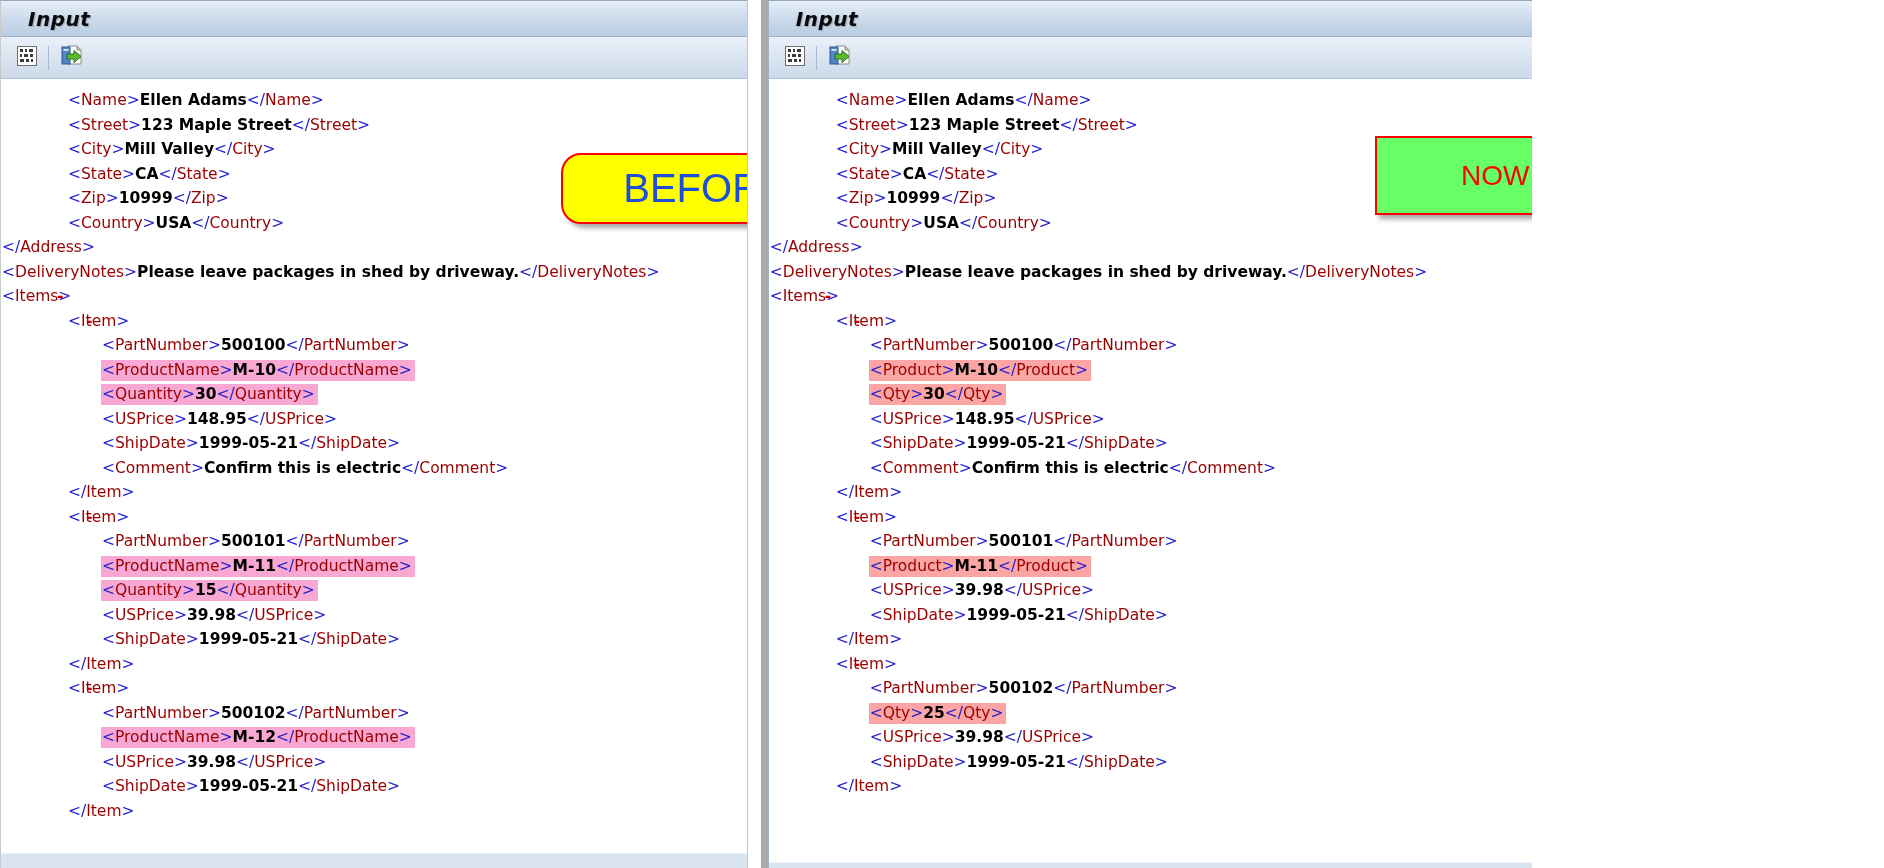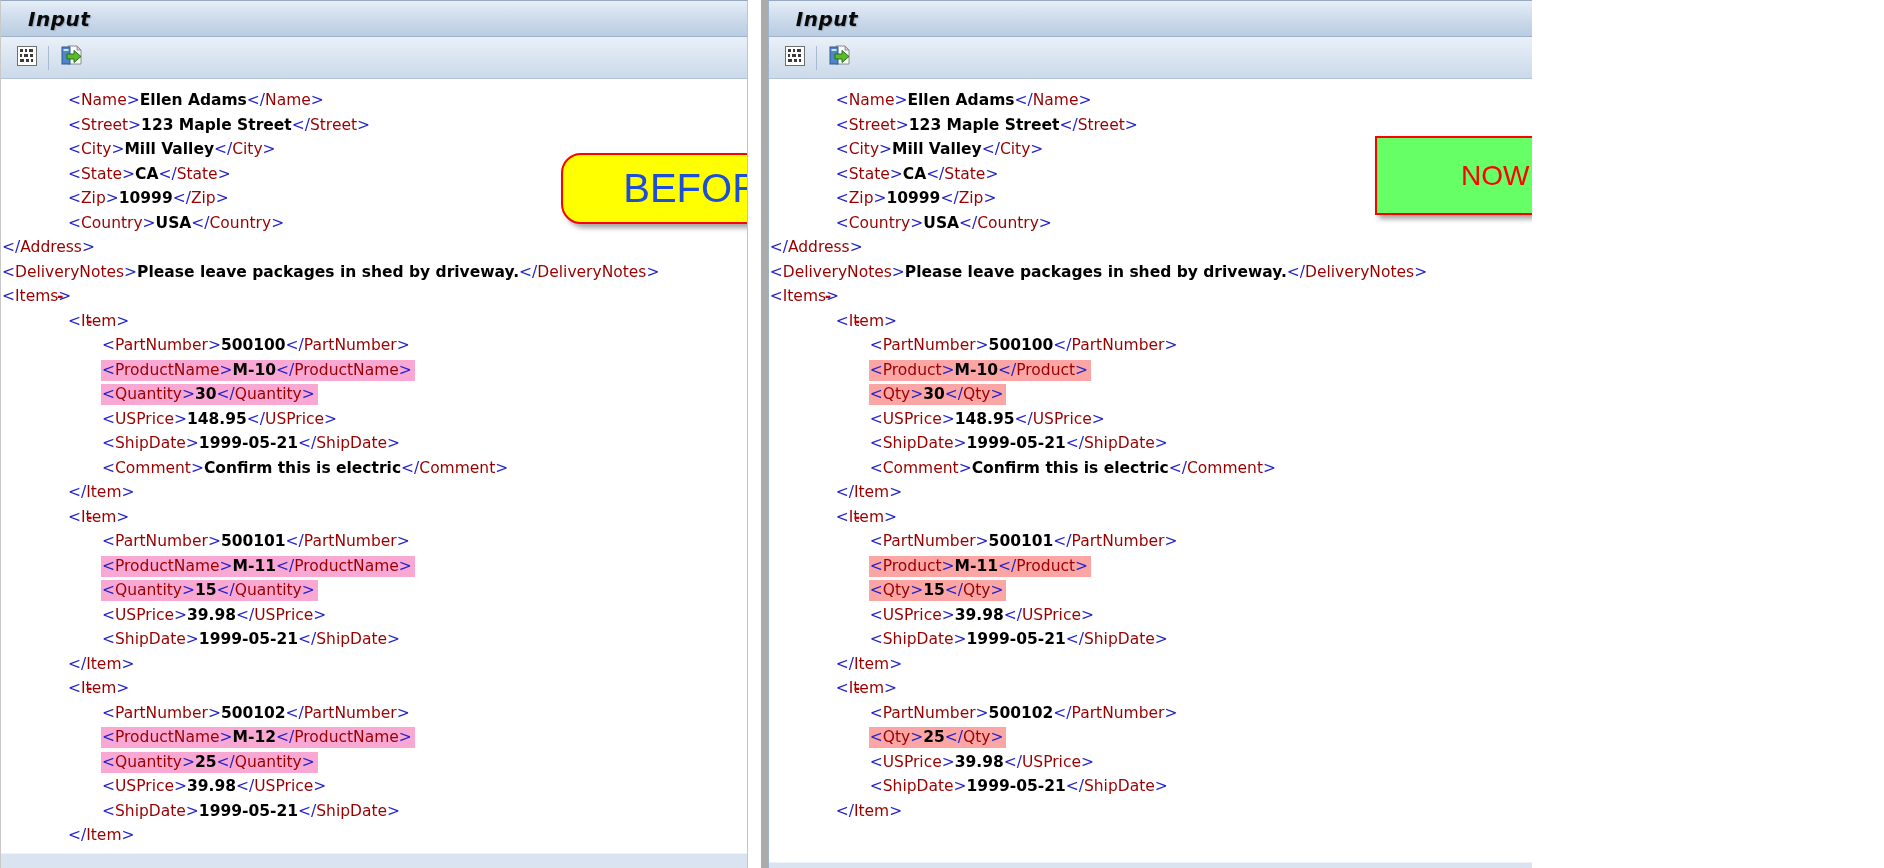--- a/index.html
+++ b/index.html
@@ -115,21 +115,20 @@
         <div class="xline ind-B"><span class="mark">-</span><span class="hlwrap"><span class="br">&lt;</span><span class="tg">Item</span><span class="br">&gt;</span></span></div>
         <div class="xline ind-C"><span class="hlwrap"><span class="br">&lt;</span><span class="tg">PartNumber</span><span class="br">&gt;</span><span class="vl">500101</span><span class="br">&lt;/</span><span class="tg">PartNumber</span><span class="br">&gt;</span></span></div>
         <div class="xline ind-C hl-y"><span class="hlwrap"><span class="br">&lt;</span><span class="tg">ProductName</span><span class="br">&gt;</span><span class="vl">M-11</span><span class="br">&lt;/</span><span class="tg">ProductName</span><span class="br">&gt;</span></span></div>
         <div class="xline ind-C hl-y"><span class="hlwrap"><span class="br">&lt;</span><span class="tg">Quantity</span><span class="br">&gt;</span><span class="vl">15</span><span class="br">&lt;/</span><span class="tg">Quantity</span><span class="br">&gt;</span></span></div>
         <div class="xline ind-C"><span class="hlwrap"><span class="br">&lt;</span><span class="tg">USPrice</span><span class="br">&gt;</span><span class="vl">39.98</span><span class="br">&lt;/</span><span class="tg">USPrice</span><span class="br">&gt;</span></span></div>
         <div class="xline ind-C"><span class="hlwrap"><span class="br">&lt;</span><span class="tg">ShipDate</span><span class="br">&gt;</span><span class="vl">1999-05-21</span><span class="br">&lt;/</span><span class="tg">ShipDate</span><span class="br">&gt;</span></span></div>
         <div class="xline ind-B"><span class="hlwrap"><span class="br">&lt;/</span><span class="tg">Item</span><span class="br">&gt;</span></span></div>
         <div class="xline ind-B"><span class="mark">-</span><span class="hlwrap"><span class="br">&lt;</span><span class="tg">Item</span><span class="br">&gt;</span></span></div>
         <div class="xline ind-C"><span class="hlwrap"><span class="br">&lt;</span><span class="tg">PartNumber</span><span class="br">&gt;</span><span class="vl">500102</span><span class="br">&lt;/</span><span class="tg">PartNumber</span><span class="br">&gt;</span></span></div>
         <div class="xline ind-C hl-y"><span class="hlwrap"><span class="br">&lt;</span><span class="tg">ProductName</span><span class="br">&gt;</span><span class="vl">M-12</span><span class="br">&lt;/</span><span class="tg">ProductName</span><span class="br">&gt;</span></span></div>
-        <div class="xline ind-C hl-y"><span class="hlwrap"><span class="br">&lt;</span><span class="tg">Quantity</span><span class="br">&gt;</span><span class="vl">25</span><span class="br">&lt;/</span><span class="tg">Quantity</span><span class="br">&gt;</span></span></div>
         <div class="xline ind-C"><span class="hlwrap"><span class="br">&lt;</span><span class="tg">USPrice</span><span class="br">&gt;</span><span class="vl">39.98</span><span class="br">&lt;/</span><span class="tg">USPrice</span><span class="br">&gt;</span></span></div>
         <div class="xline ind-C"><span class="hlwrap"><span class="br">&lt;</span><span class="tg">ShipDate</span><span class="br">&gt;</span><span class="vl">1999-05-21</span><span class="br">&lt;/</span><span class="tg">ShipDate</span><span class="br">&gt;</span></span></div>
         <div class="xline ind-B"><span class="hlwrap"><span class="br">&lt;/</span><span class="tg">Item</span><span class="br">&gt;</span></span></div>
       </div>
     <div class="badge badge-before" style="background: rgb(255, 255, 0); border-color: rgb(255, 0, 0); color: #1d4ed8; border-radius: 20px;">BEFORE</div>
     <div class="hscroll hscroll-left"></div>
   </div>
 
   <div class="divider">
     <div class="divider-bar"></div>
@@ -183,21 +182,20 @@
         <div class="xline ind-C"><span class="hlwrap"><span class="br">&lt;</span><span class="tg">PartNumber</span><span class="br">&gt;</span><span class="vl">500100</span><span class="br">&lt;/</span><span class="tg">PartNumber</span><span class="br">&gt;</span></span></div>
         <div class="xline ind-C hl-g"><span class="hlwrap"><span class="br">&lt;</span><span class="tg">Product</span><span class="br">&gt;</span><span class="vl">M-10</span><span class="br">&lt;/</span><span class="tg">Product</span><span class="br">&gt;</span></span></div>
         <div class="xline ind-C hl-g"><span class="hlwrap"><span class="br">&lt;</span><span class="tg">Qty</span><span class="br">&gt;</span><span class="vl">30</span><span class="br">&lt;/</span><span class="tg">Qty</span><span class="br">&gt;</span></span></div>
         <div class="xline ind-C"><span class="hlwrap"><span class="br">&lt;</span><span class="tg">USPrice</span><span class="br">&gt;</span><span class="vl">148.95</span><span class="br">&lt;/</span><span class="tg">USPrice</span><span class="br">&gt;</span></span></div>
         <div class="xline ind-C"><span class="hlwrap"><span class="br">&lt;</span><span class="tg">ShipDate</span><span class="br">&gt;</span><span class="vl">1999-05-21</span><span class="br">&lt;/</span><span class="tg">ShipDate</span><span class="br">&gt;</span></span></div>
         <div class="xline ind-C"><span class="hlwrap"><span class="br">&lt;</span><span class="tg">Comment</span><span class="br">&gt;</span><span class="vl">Confirm this is electric</span><span class="br">&lt;/</span><span class="tg">Comment</span><span class="br">&gt;</span></span></div>
         <div class="xline ind-B"><span class="hlwrap"><span class="br">&lt;/</span><span class="tg">Item</span><span class="br">&gt;</span></span></div>
         <div class="xline ind-B"><span class="mark">-</span><span class="hlwrap"><span class="br">&lt;</span><span class="tg">Item</span><span class="br">&gt;</span></span></div>
         <div class="xline ind-C"><span class="hlwrap"><span class="br">&lt;</span><span class="tg">PartNumber</span><span class="br">&gt;</span><span class="vl">500101</span><span class="br">&lt;/</span><span class="tg">PartNumber</span><span class="br">&gt;</span></span></div>
         <div class="xline ind-C hl-g"><span class="hlwrap"><span class="br">&lt;</span><span class="tg">Product</span><span class="br">&gt;</span><span class="vl">M-11</span><span class="br">&lt;/</span><span class="tg">Product</span><span class="br">&gt;</span></span></div>
-        <div class="xline ind-C hl-g"><span class="hlwrap"><span class="br">&lt;</span><span class="tg">Qty</span><span class="br">&gt;</span><span class="vl">15</span><span class="br">&lt;/</span><span class="tg">Qty</span><span class="br">&gt;</span></span></div>
         <div class="xline ind-C"><span class="hlwrap"><span class="br">&lt;</span><span class="tg">USPrice</span><span class="br">&gt;</span><span class="vl">39.98</span><span class="br">&lt;/</span><span class="tg">USPrice</span><span class="br">&gt;</span></span></div>
         <div class="xline ind-C"><span class="hlwrap"><span class="br">&lt;</span><span class="tg">ShipDate</span><span class="br">&gt;</span><span class="vl">1999-05-21</span><span class="br">&lt;/</span><span class="tg">ShipDate</span><span class="br">&gt;</span></span></div>
         <div class="xline ind-B"><span class="hlwrap"><span class="br">&lt;/</span><span class="tg">Item</span><span class="br">&gt;</span></span></div>
         <div class="xline ind-B"><span class="mark">-</span><span class="hlwrap"><span class="br">&lt;</span><span class="tg">Item</span><span class="br">&gt;</span></span></div>
         <div class="xline ind-C"><span class="hlwrap"><span class="br">&lt;</span><span class="tg">PartNumber</span><span class="br">&gt;</span><span class="vl">500102</span><span class="br">&lt;/</span><span class="tg">PartNumber</span><span class="br">&gt;</span></span></div>
         <div class="xline ind-C hl-g"><span class="hlwrap"><span class="br">&lt;</span><span class="tg">Qty</span><span class="br">&gt;</span><span class="vl">25</span><span class="br">&lt;/</span><span class="tg">Qty</span><span class="br">&gt;</span></span></div>
         <div class="xline ind-C"><span class="hlwrap"><span class="br">&lt;</span><span class="tg">USPrice</span><span class="br">&gt;</span><span class="vl">39.98</span><span class="br">&lt;/</span><span class="tg">USPrice</span><span class="br">&gt;</span></span></div>
         <div class="xline ind-C"><span class="hlwrap"><span class="br">&lt;</span><span class="tg">ShipDate</span><span class="br">&gt;</span><span class="vl">1999-05-21</span><span class="br">&lt;/</span><span class="tg">ShipDate</span><span class="br">&gt;</span></span></div>
         <div class="xline ind-B"><span class="hlwrap"><span class="br">&lt;/</span><span class="tg">Item</span><span class="br">&gt;</span></span></div>
       </div>

